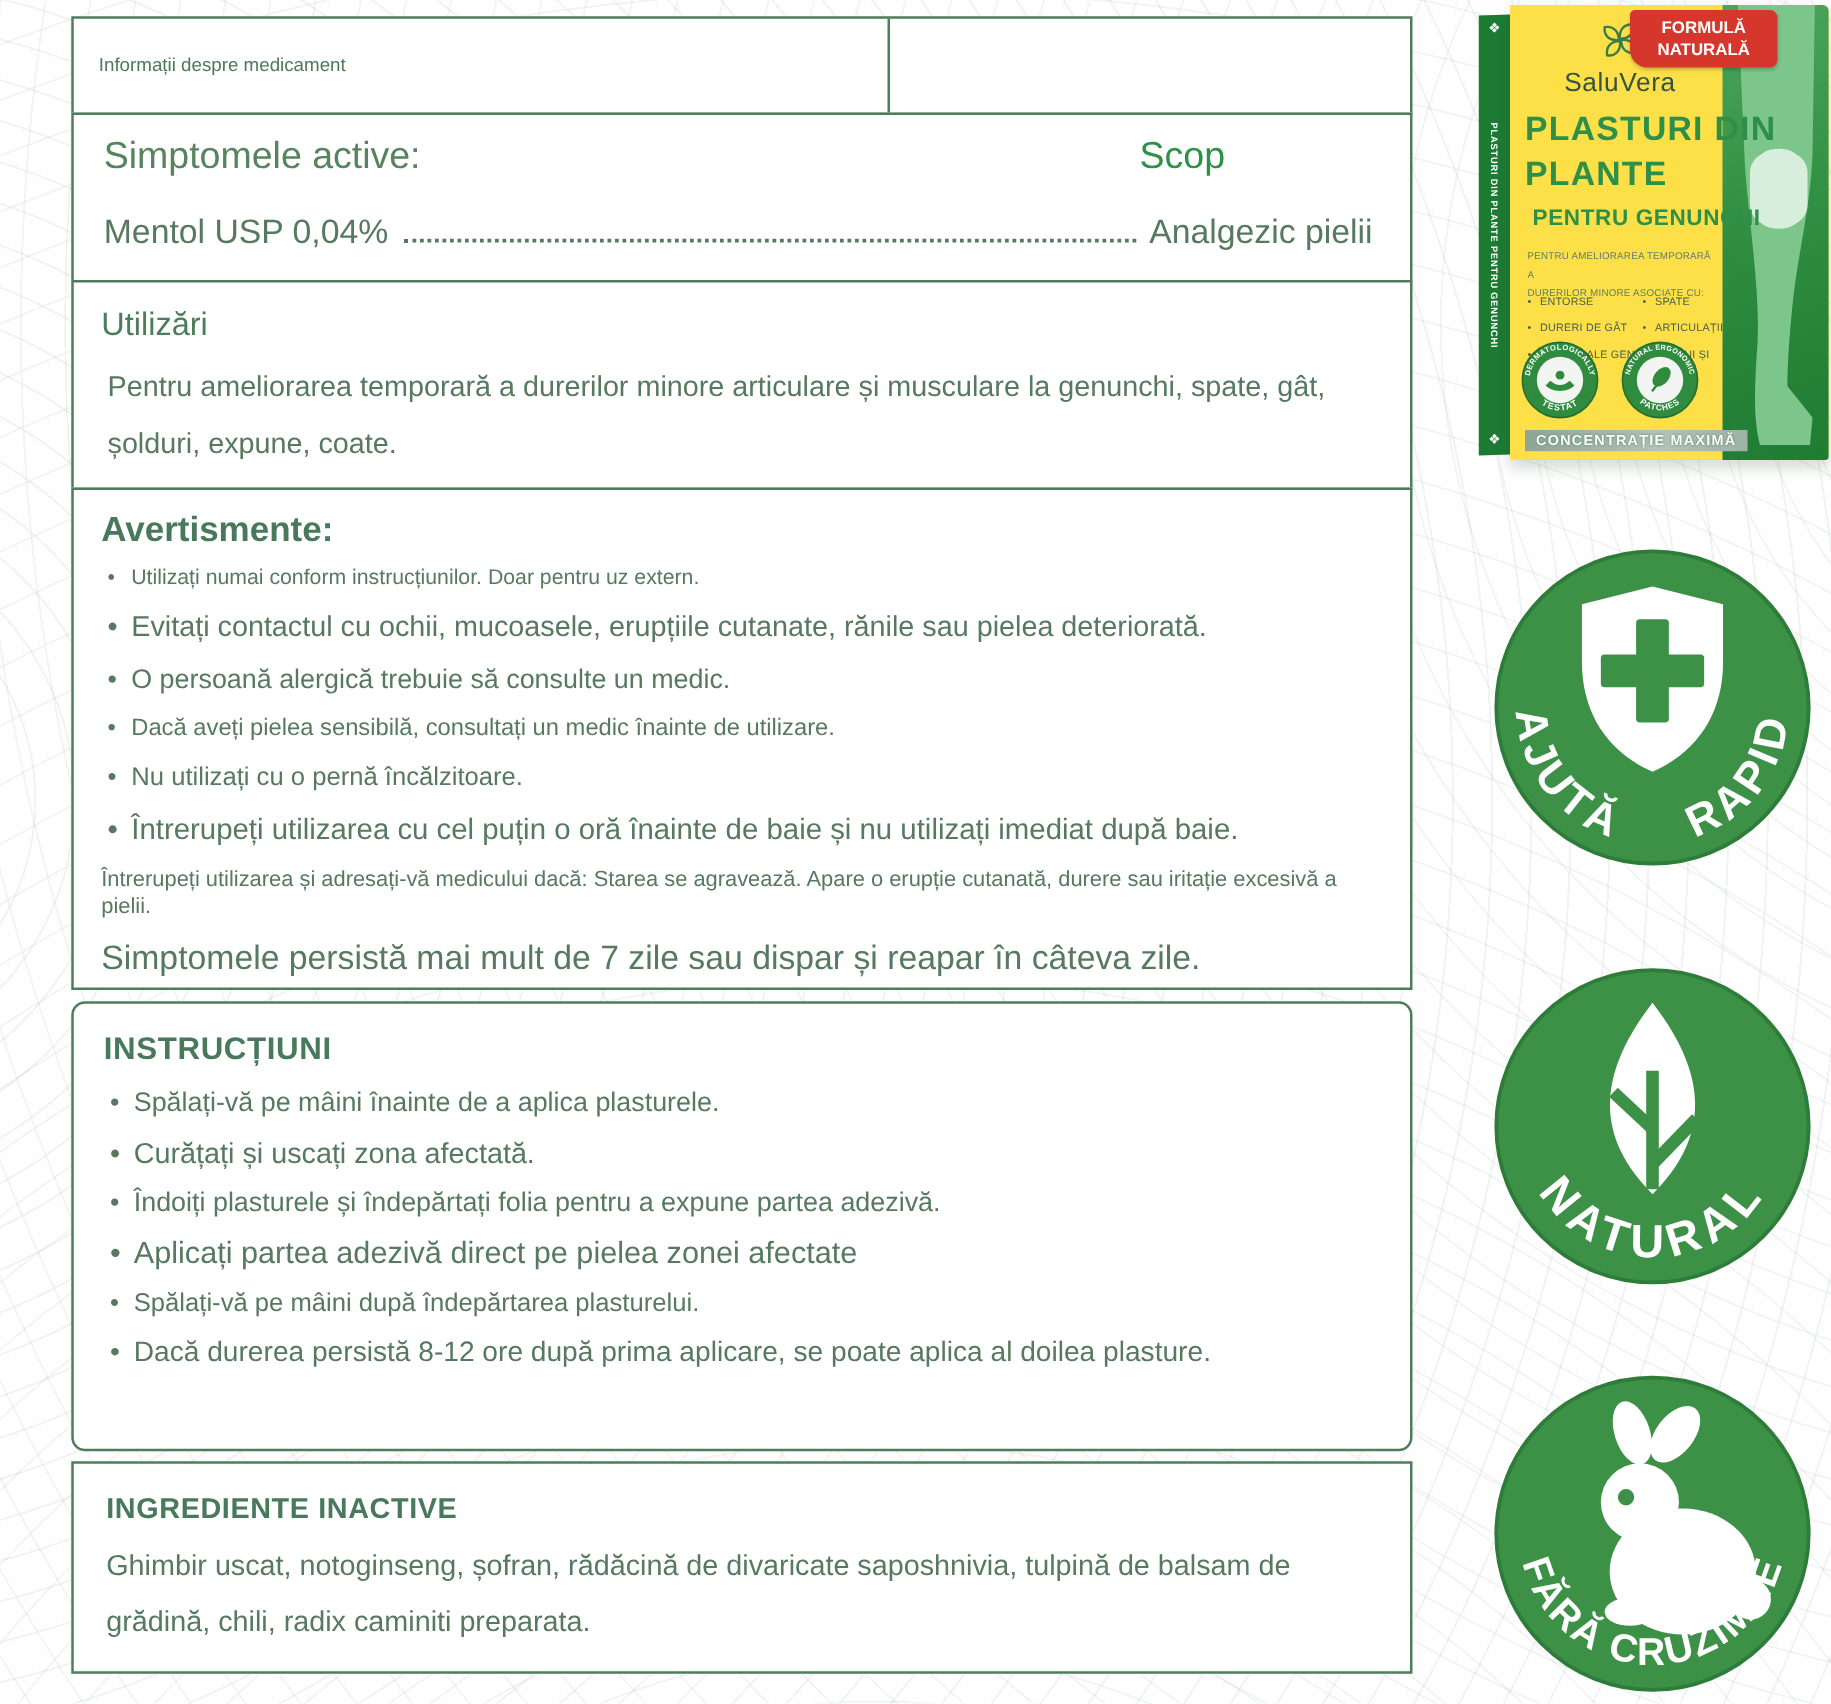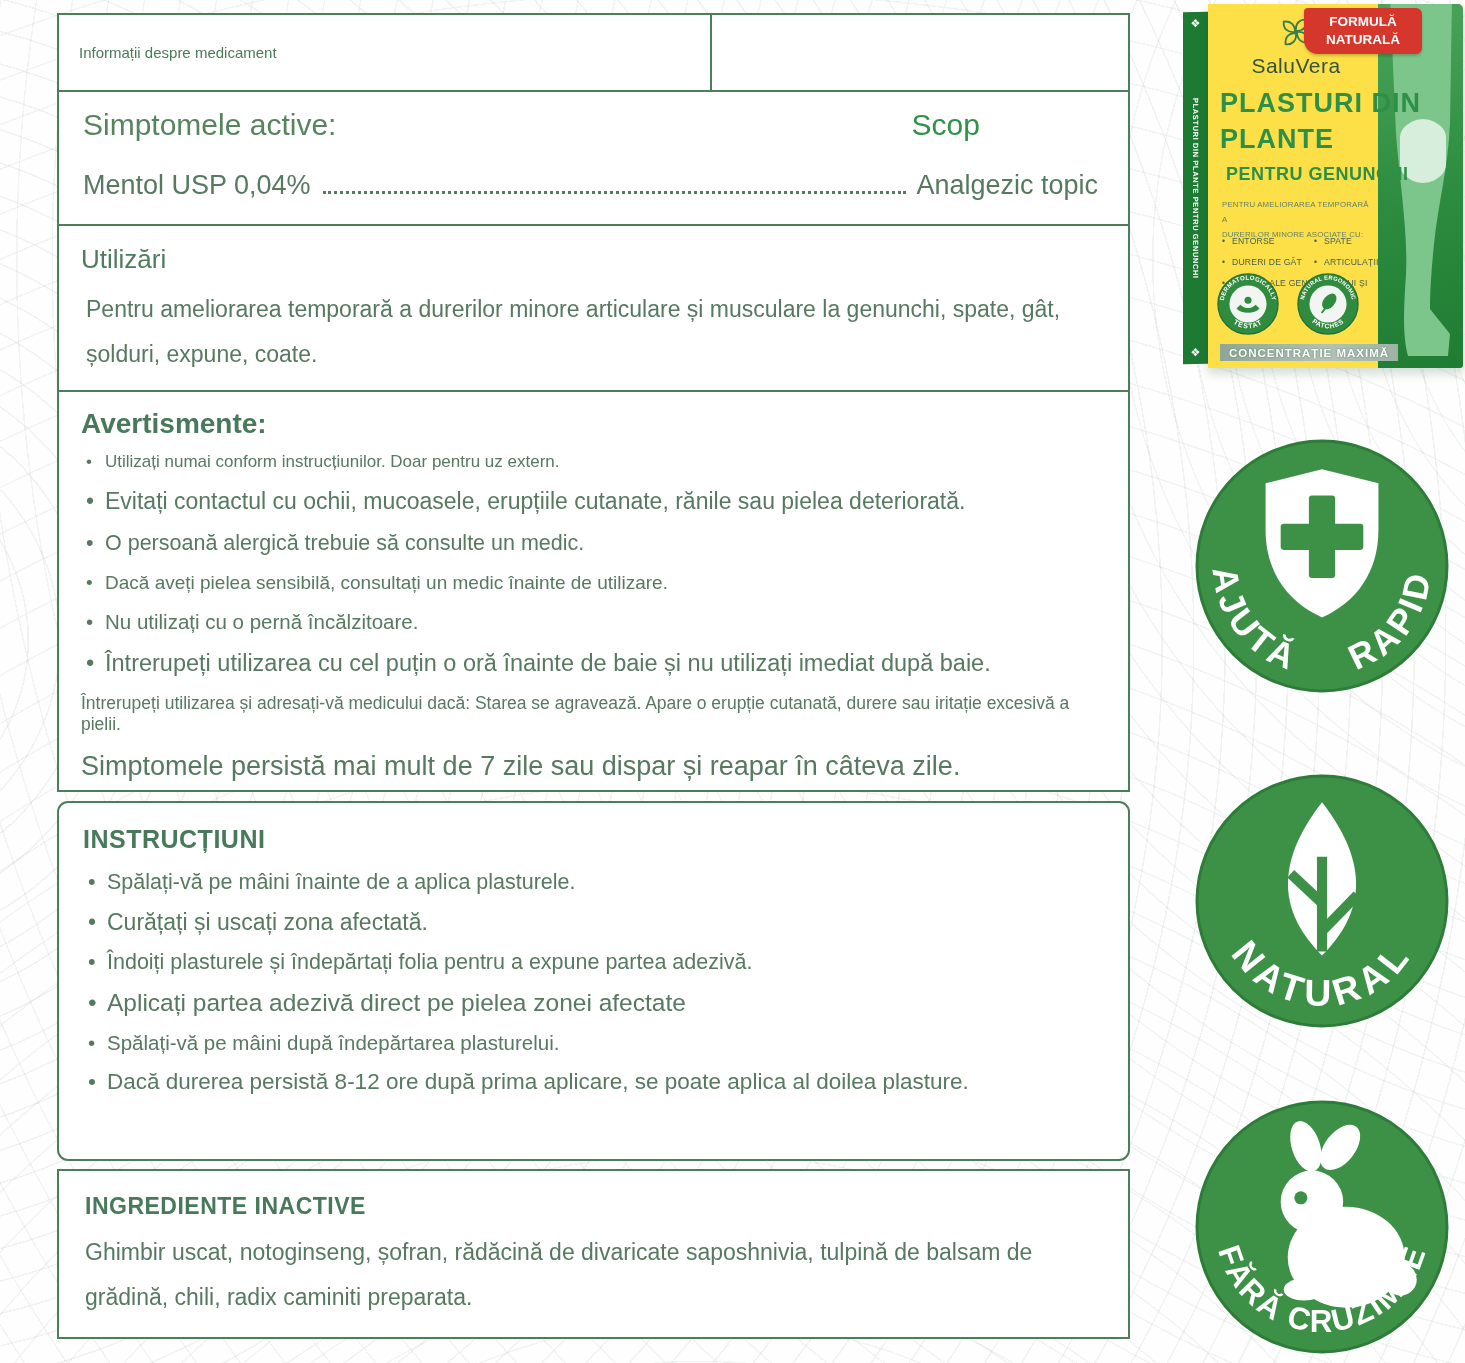--- a/index.html
+++ b/index.html
@@ -109,21 +109,21 @@
   </div>
 
   <div class="sec sec-active joined">
     <div class="active-row1">
       <span class="active-heading">Simptomele active:</span>
       <span class="scop">Scop</span>
     </div>
     <div class="active-row2">
       <span>Mentol USP 0,04%</span>
       <span class="leader-dots"></span>
-      <span>Analgezic topic</span>
+      <span>Analgezic pielii</span>
     </div>
   </div>
 
   <div class="sec sec-uses joined">
     <div class="uses-heading">Utilizări</div>
     <div class="uses-text">Pentru ameliorarea temporară a durerilor minore articulare și musculare la genunchi, spate, gât, șolduri, expune, coate.</div>
   </div>
 
   <div class="sec sec-warn joined">
     <div class="warn-heading">Avertismente:</div>

